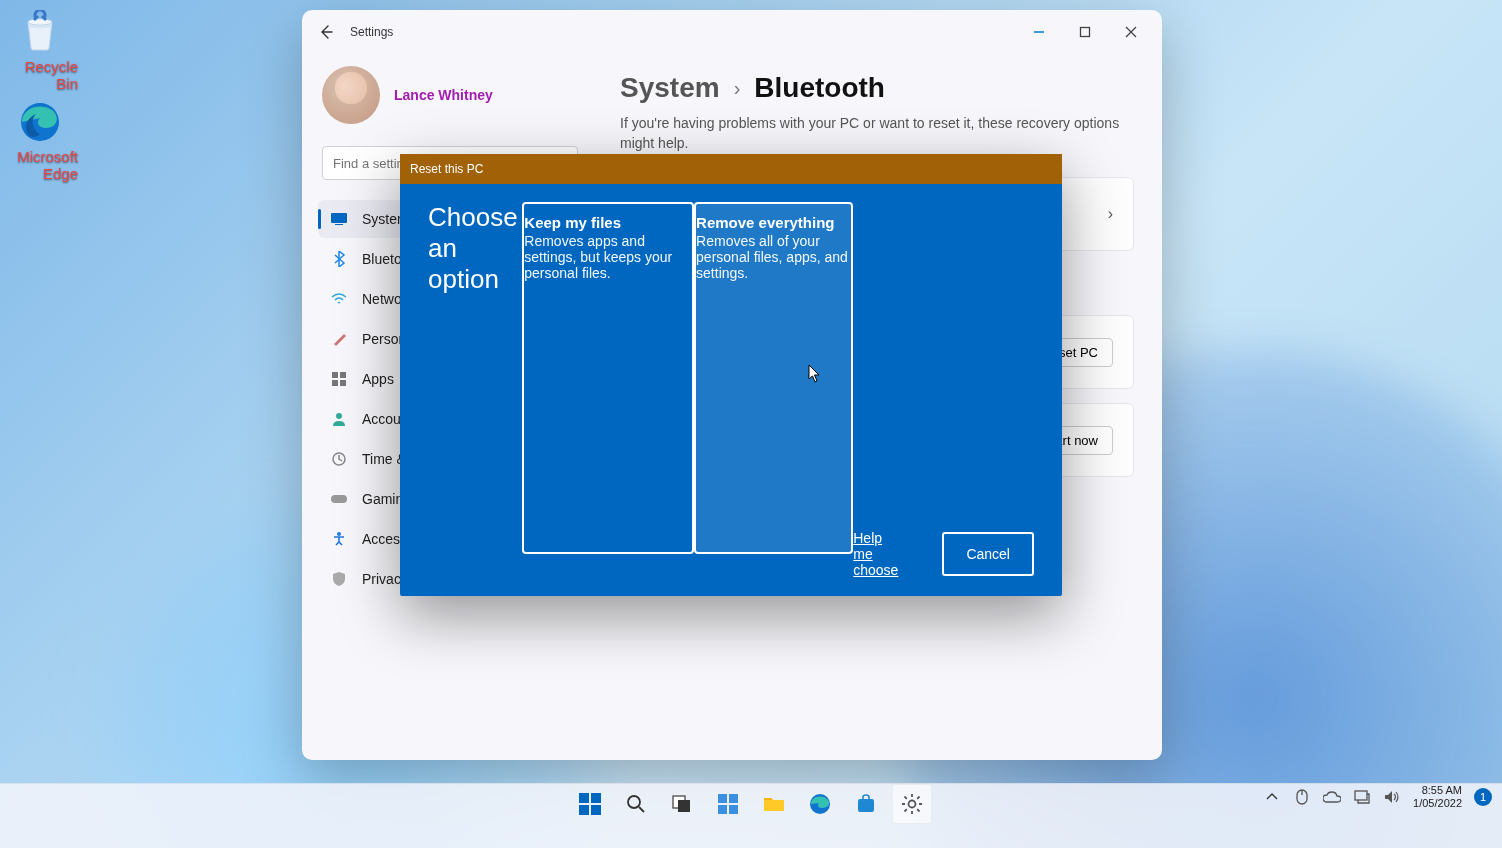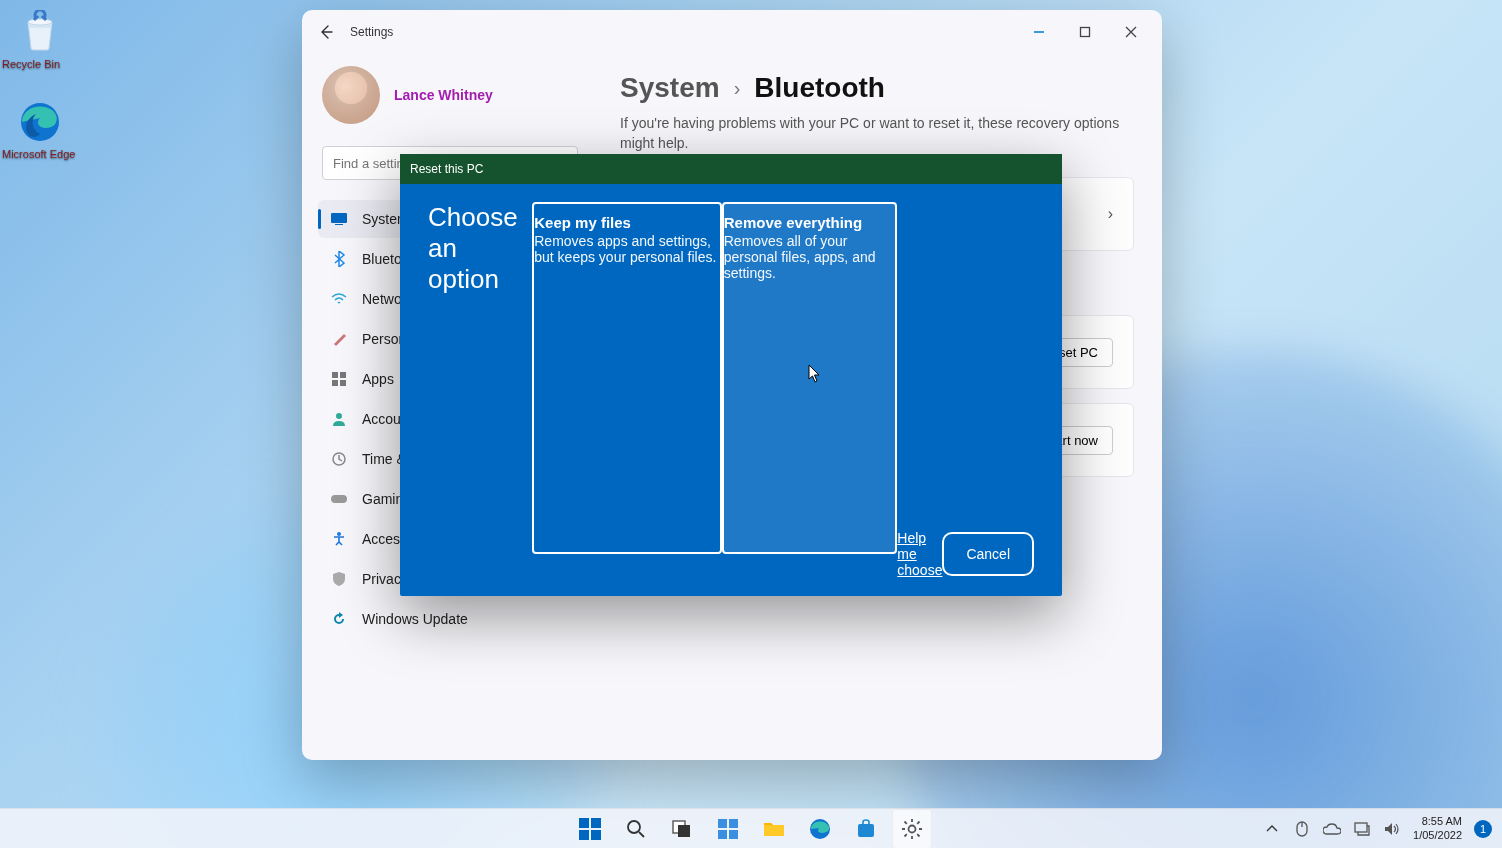--- a/index.html
+++ b/index.html
@@ -6,21 +6,21 @@
 body {
   width: 1502px; height: 848px;
   background: linear-gradient(135deg, #7fb8e8 0%, #a5d0f0 30%, #c8e5f7 60%, #b0d8f0 100%);
   position: relative; overflow: hidden;
 }
 
 .bloom1 { position: absolute; width: 700px; height: 700px; border-radius: 50%; background: radial-gradient(circle, rgba(30,100,200,0.55), rgba(30,100,200,0)); right: -100px; bottom: -200px; filter: blur(20px); }
 .bloom2 { position: absolute; width: 500px; height: 500px; border-radius: 50%; background: radial-gradient(circle, rgba(120,200,255,0.6), rgba(120,200,255,0)); left: 100px; bottom: -150px; filter: blur(30px); }
 
 
-.desktop-icon { position: absolute; width: 76px; text-align: left; color: #7f1d1d; font-size: 11px; text-shadow: 0 1px 2px rgba(0,0,0,0.6); cursor: pointer; }
+.desktop-icon { position: absolute; width: 76px; text-align: right; color: #ef4444; font-size: 15px; text-shadow: 0 1px 2px rgba(0,0,0,0.6); cursor: pointer; }
 .desktop-icon .ico { width: 44px; height: 44px; margin: 0 auto 4px; }
 .recycle-bin { left: 2px; top: 10px; }
 .edge { left: 2px; top: 100px; }
 .recycle-svg { display:block; }
 .edge-svg { display:block; }
 
 
 .settings-window {
   position: absolute; left: 302px; top: 10px; width: 860px; height: 750px;
   background: #f7f7fb; border-radius: 10px;
@@ -60,35 +60,35 @@
 .card .chev { font-size:16px; color:#555; }
 .card .btn { border:1px solid #ccc; background:#fff; border-radius:4px; padding:6px 14px; font-size:13px; cursor:pointer; }
 
 
 .modal {
   position:absolute; left: 400px; top: 154px; width: 662px; height: 442px;
   background:#0067c0; color:#fff; border-radius:2px;
   box-shadow: 0 20px 60px rgba(0,0,0,0.4);
   display:flex; flex-direction:column;
 }
-.modal-title { font-size: 12px; padding: 8px 10px; background:#14532d; }
+.modal-title { font-size: 12px; padding: 8px 10px; background:#a16207; }
 .modal-body { padding: 18px 28px; flex:1; display:flex; flex-direction:row; }
 .modal-h { font-size: 26px; font-weight:400; margin-bottom: 24px; }
 .option { border:2px solid #fff; border-radius:4px; padding: 10px 0; margin-bottom: 24px; cursor:pointer; }
 .option.hover { background: rgba(255,255,255,0.12); }
 .option-title { font-weight:600; font-size:15px; margin-bottom:2px; }
 .option-desc { font-size:14px; font-weight:400; opacity:0.95; }
-.modal-footer { margin-top:auto; display:flex; align-items:center; justify-content:center; padding-top:10px; }
+.modal-footer { margin-top:auto; display:flex; align-items:center; justify-content:center; padding-top:10px;gap:44px; }
 .help-link { text-decoration:underline; font-size:14px; cursor:pointer; }
-.cancel-btn { border:2px solid #fff; background:transparent; color:#fff; padding:12px 22px; font-size:14px; border-radius:10px; cursor:pointer; }
+.cancel-btn { border:2px solid #fff; background:transparent; color:#fff; padding:12px 22px; font-size:14px; border-radius:3px; cursor:pointer; }
 
 .cursor { position:absolute; left: 808px; top: 364px; width:14px; height:20px; pointer-events:none; }
 
 
-.taskbar { position:absolute; left:0; right:0; bottom:0; height:40px; background:rgba(243,245,250,0.85); backdrop-filter:blur(20px); display:flex; align-items:center; border-top:1px solid rgba(0,0,0,0.06); }
+.taskbar { position:absolute; left:0; right:0; bottom:0; height:65px; background:rgba(243,245,250,0.85); backdrop-filter:blur(20px); display:flex; align-items:flex-start; border-top:1px solid rgba(0,0,0,0.06); }
 .task-center { position:absolute; left:50%; transform:translateX(-50%); display:flex; gap:6px; }
 .task-btn { width:40px; height:40px; display:flex; align-items:center; justify-content:center; border-radius:4px; cursor:pointer; }
 .task-btn.active { background:rgba(255,255,255,0.6); box-shadow: inset 0 0 0 1px rgba(0,0,0,0.05); }
 .tray { margin-left:auto; display:flex; align-items:center; gap:12px; padding-right:10px; font-size:11px; color:#222; }
 .tray .clock { text-align:right; line-height:1.2; }
 .tray-ico { width:18px; height:18px; display:flex; align-items:center; justify-content:center; cursor:pointer; }
 .notif-badge { width:18px; height:18px; border-radius:50%; background:#0067c0; color:#fff; font-size:11px; display:flex; align-items:center; justify-content:center; }
 </style>
 </head>
 <body>
@@ -236,28 +236,20 @@
             <span>Accessibility</span>
           </div>
         <div class="nav-item">
             <span class="nav-ico">
               <svg width="12" height="14" viewBox="0 0 12 14">
                 <path d="M6 0 L12 2 L12 7 Q12 12 6 14 Q0 12 0 7 L0 2 Z" fill="#aaa"></path>
               </svg>
             </span>
             <span>Privacy &amp; security</span>
           </div>
-        <div class="nav-item">
-            <span class="nav-ico">
-              <svg width="14" height="14" viewBox="0 0 14 14">
-                <path d="M12 7 A5 5 0 1 1 7 2 L7 0 L11 3 L7 6 L7 4 A3 3 0 1 0 10 7 Z" fill="#18a"></path>
-              </svg>
-            </span>
-            <span>Windows Update</span>
-          </div>
       </div>
     </div>
     <div class="main">
       <div class="breadcrumb">
         <span class="crumb1">System</span>
         <span class="sep">›</span>
         <span class="crumb2">Bluetooth</span>
       </div>
       <div class="main-desc">If you're having problems with your PC or want to reset it, these recovery options might help.</div>
       <div class="card">

